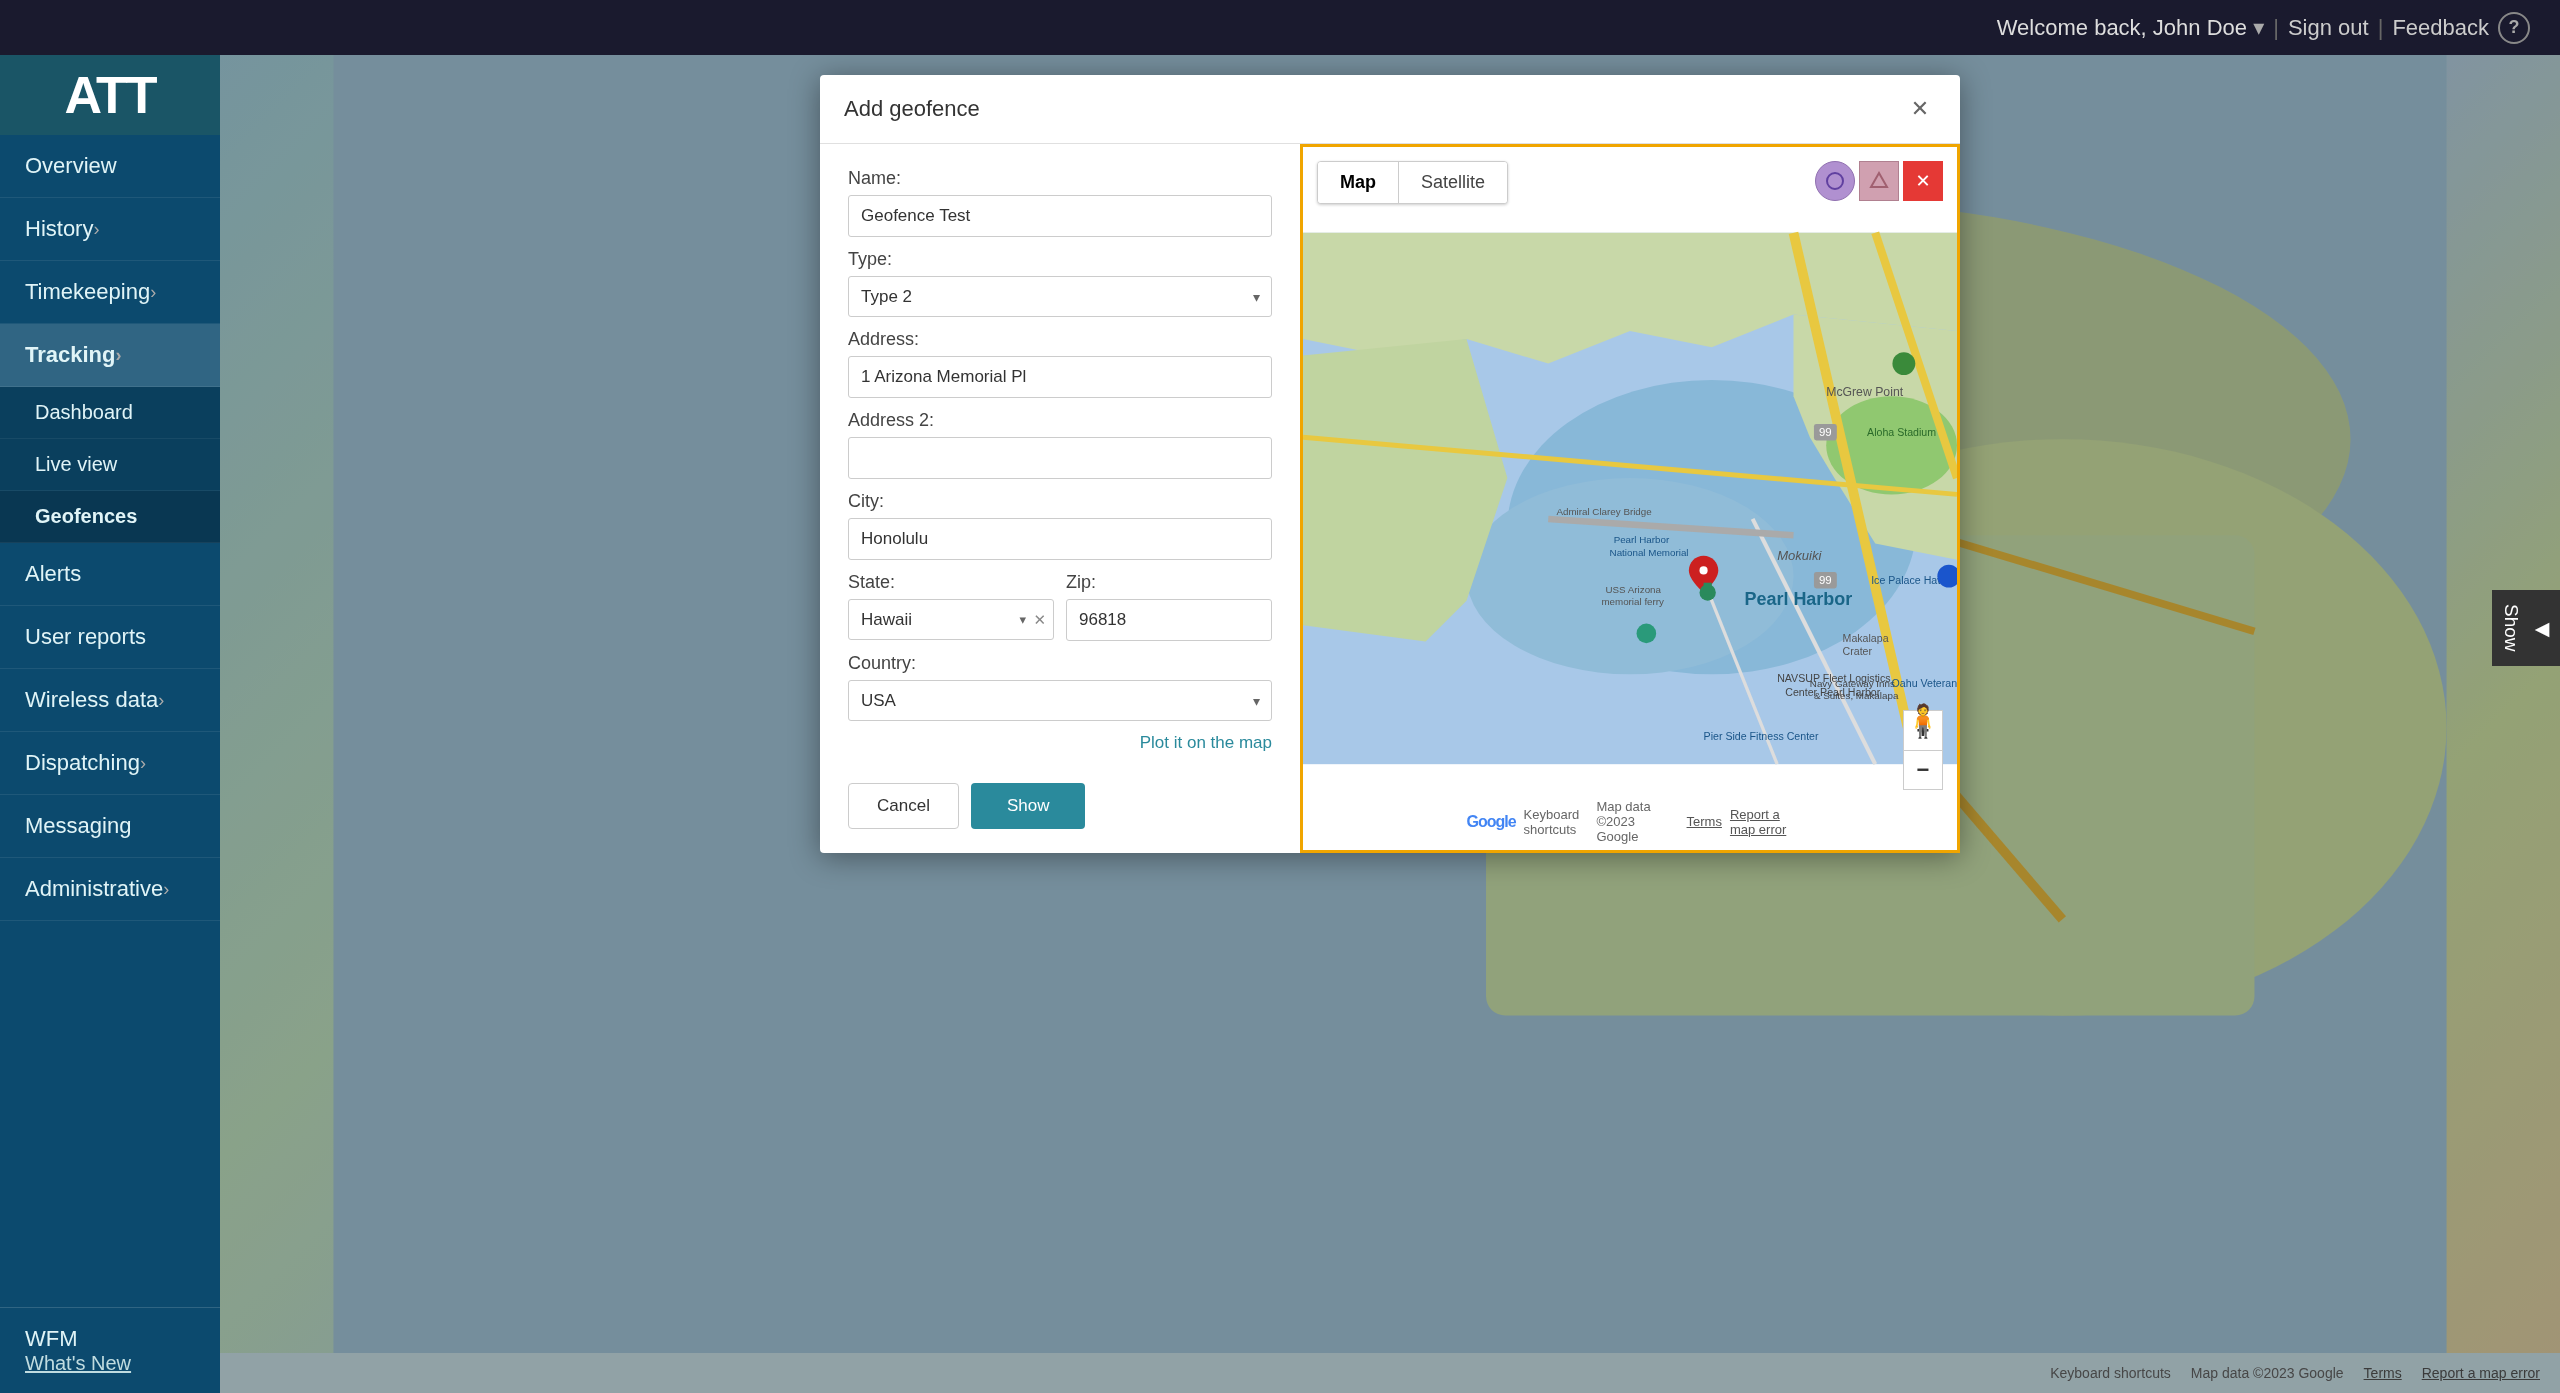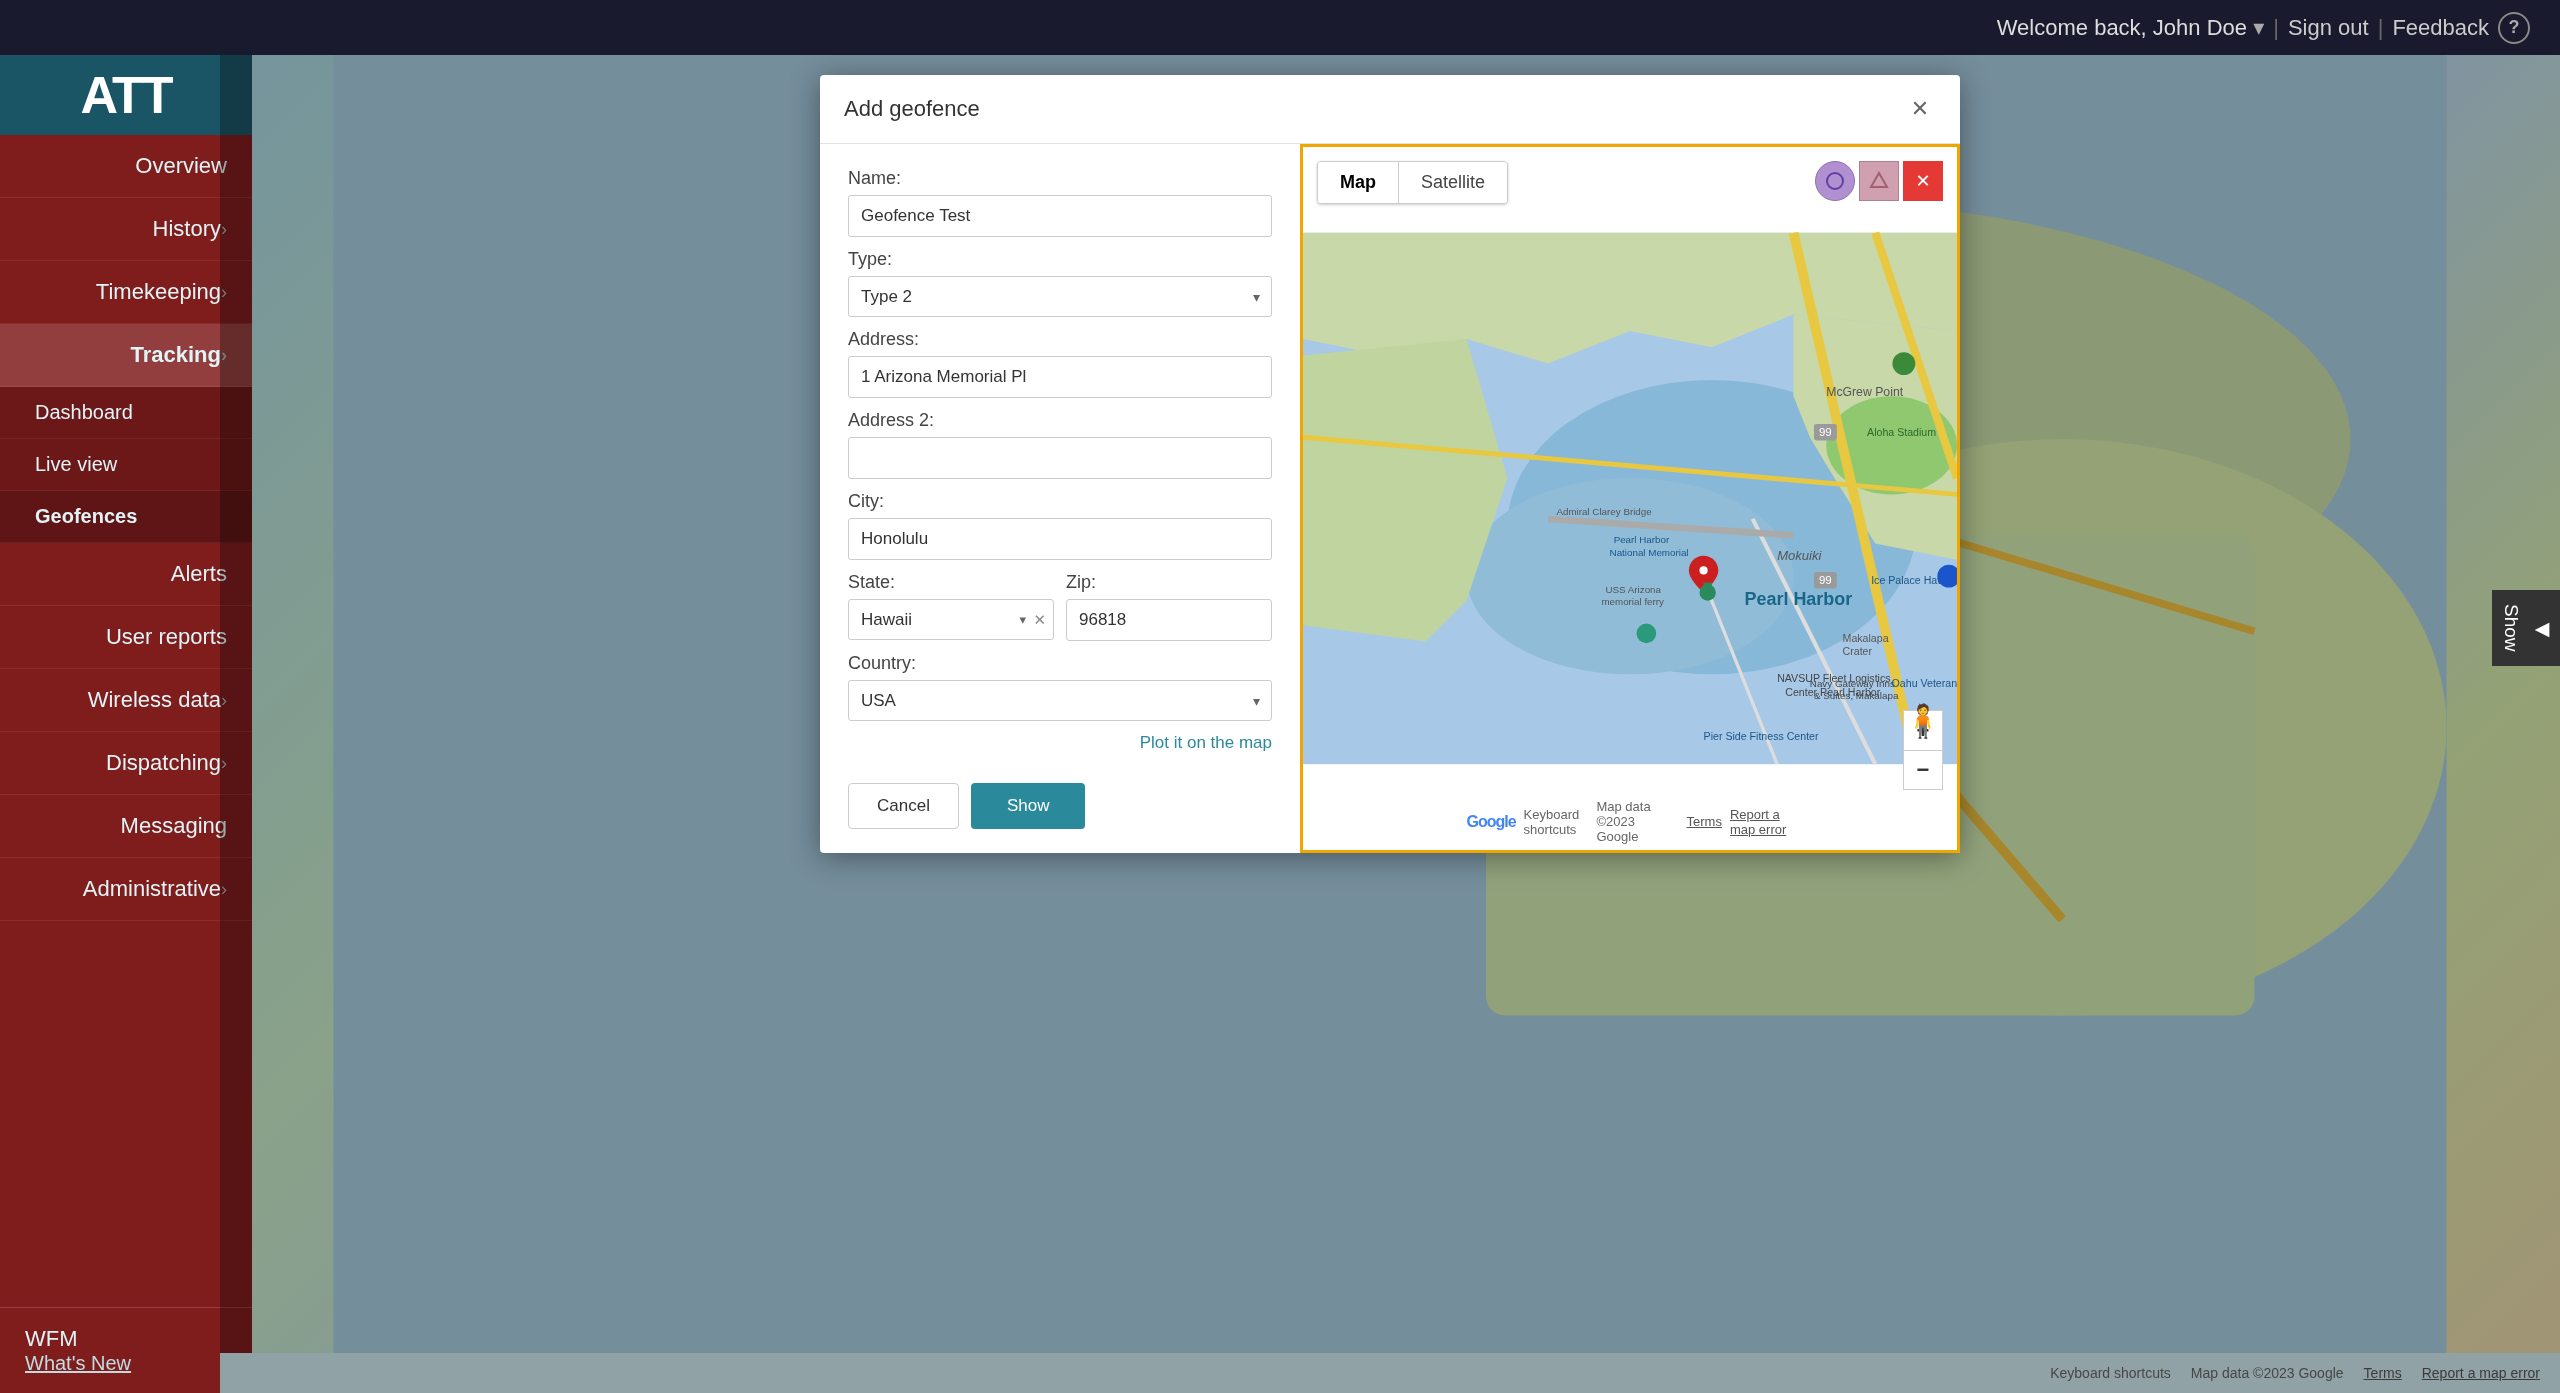--- a/index.html
+++ b/index.html
@@ -12,30 +12,30 @@
       padding: 0 30px; z-index: 10;
     }
     .topbar-right { display: flex; align-items: center; gap: 9px; color: #ccc; font-size: 22px; }
     .topbar-right a { color: #ccc; text-decoration: none; }
     .topbar-welcome { color: #ddd; font-size: 22px; }
     .topbar-welcome .chevron { color: #aaa; }
     .topbar-divider { color: #666; }
 
     
     .sidebar {
-      position: absolute; top: 55px; left: 0; bottom: 0; width: 252px;
-      background: #7f1d1d; z-index: 5;
+      position: absolute; top: 55px; left: 0; bottom: 0; width: 220px;
+      background: #0c4a6e; z-index: 5;
     }
     .sidebar-logo {
       background: #1a5566; height: 80px; display: flex; align-items: center; justify-content: center;
       font-size: 52px; font-weight: bold; color: #fff; letter-spacing: -2px;
     }
     .sidebar-item {
       padding: 18px 25px; color: #e0f4f7; font-size: 22px; cursor: pointer;
-      display: flex; align-items: center; justify-content: flex-end; border-bottom: 1px solid rgba(255,255,255,0.08);
+      display: flex; align-items: center; justify-content: flex-start; border-bottom: 1px solid rgba(255,255,255,0.08);
     }
     .sidebar-item.active { background: rgba(255,255,255,0.15); font-weight: bold; }
     .sidebar-item .arrow { font-size: 18px; color: #aaa; }
     .sidebar-subitem {
       padding: 14px 35px; color: #e0f4f7; font-size: 20px; cursor: pointer;
       background: rgba(0,0,0,0.15); border-bottom: 1px solid rgba(255,255,255,0.06);
     }
     .sidebar-subitem.active { background: rgba(0,0,0,0.25); font-weight: bold; }
     .sidebar-bottom { position: absolute; bottom: 0; left: 0; right: 0; padding: 18px 25px; color: #e0f4f7; font-size: 22px; border-top: 1px solid rgba(255,255,255,0.15); }
 

